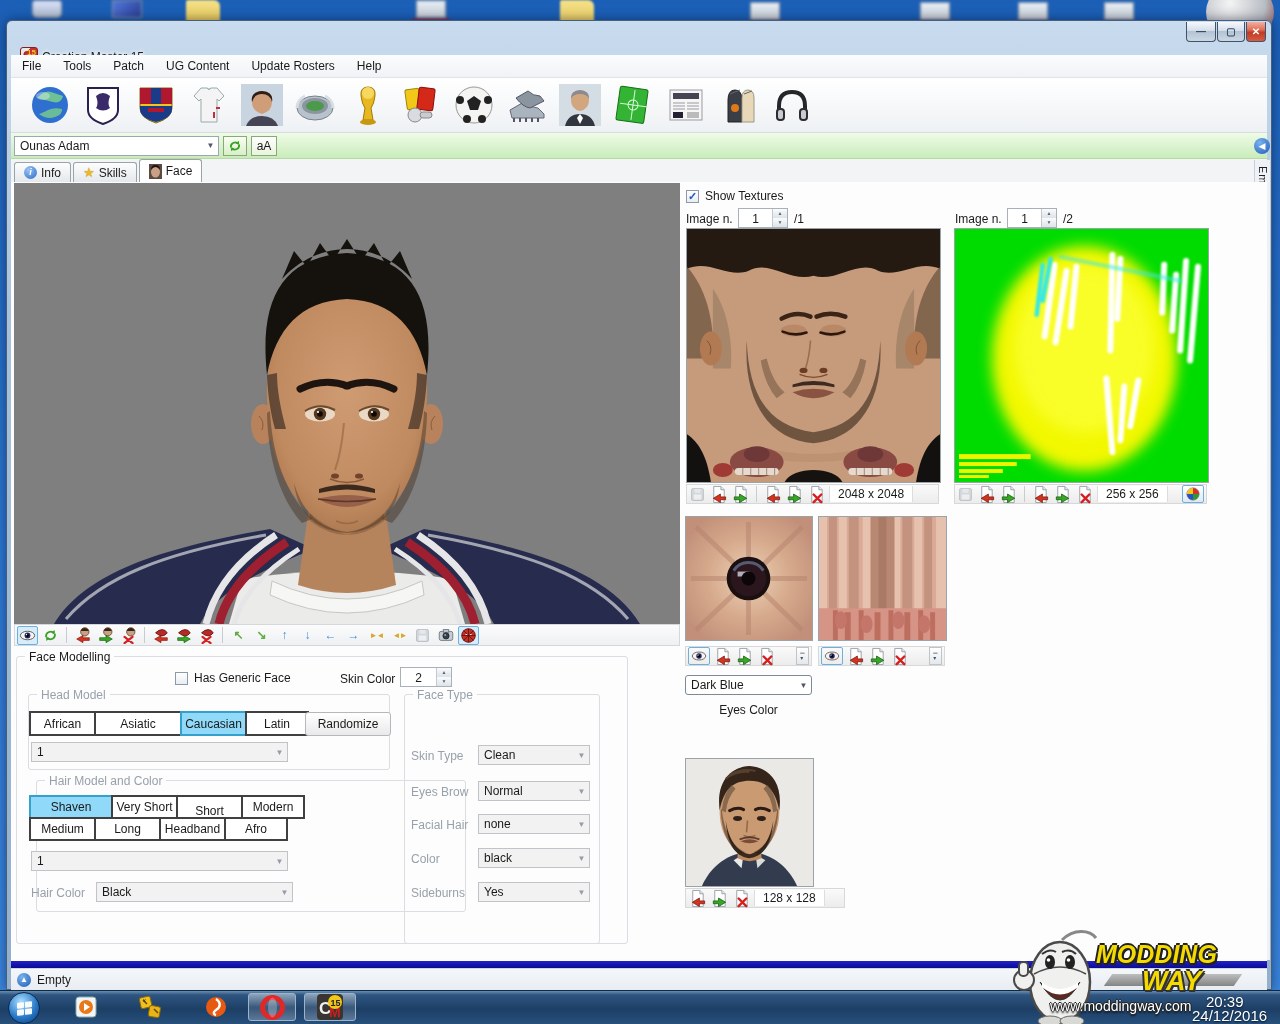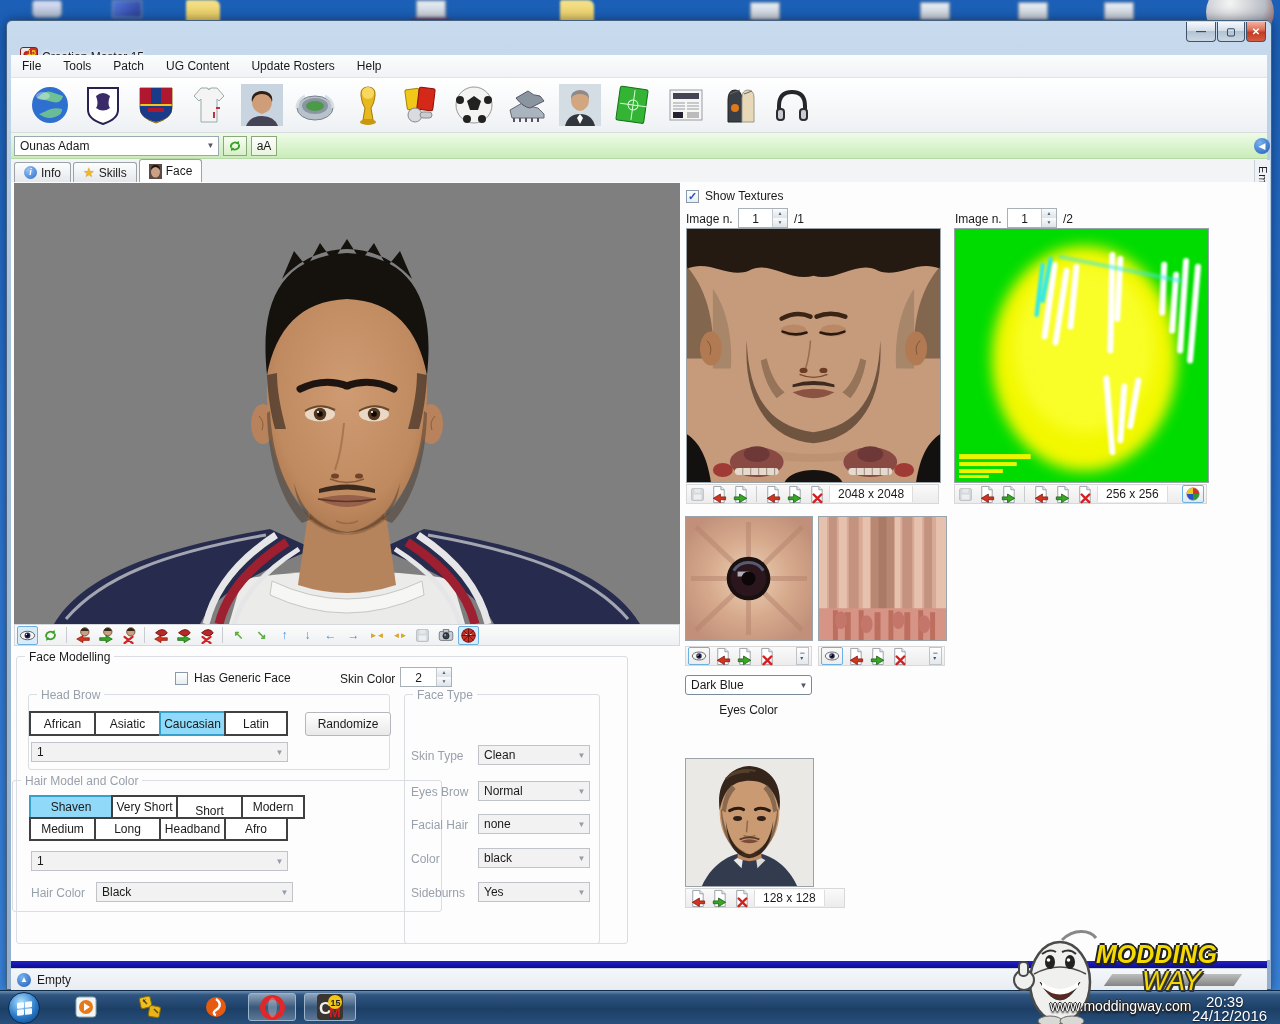--- a/index.html
+++ b/index.html
@@ -81,21 +81,21 @@
   .orb{left:8px;top:992px;width:32px;height:32px;border-radius:50%;background:radial-gradient(circle at 40% 30%,#aee0ff,#2a7ac8 55%,#0a3a78);border:1px solid #0a2a50;display:flex;align-items:center;justify-content:center}
   .flag{width:15px;height:13px;display:grid;grid-template-columns:7px 7px;grid-template-rows:6px 6px;gap:1px;transform:skewY(-6deg)}
   .flag b{background:#fff;border-radius:1px;opacity:.95}
   .tkbtn{top:993px;width:40px;height:28px;display:flex;align-items:center;justify-content:center}
   .tkbtn.boxed{border:1px solid #9ab4cc;border-radius:3px;background:linear-gradient(rgba(255,255,255,.45),rgba(255,255,255,.12) 50%,rgba(255,255,255,.25))}
   .traytxt{color:#fff;font-size:15px;text-shadow:0 1px 2px #012}
   
   #watermark{left:1012px;top:922px;width:234px;height:102px;z-index:40}
   .wm1{position:absolute;left:84px;top:18px;font-size:25px;font-weight:bold;font-style:italic;color:#f4da00;text-shadow:-2px 0 #222,2px 0 #222,0 -2px #222,0 2px #222,2px 2px #222}
   .wmsw{position:absolute;left:96px;top:52px;width:130px;height:12px;background:linear-gradient(#b8b8b8,#787878);transform:skewX(-35deg);opacity:.9}
-  .wm2{position:absolute;left:130px;top:44px;font-size:27px;font-weight:normal;font-style:italic;color:#f4da00;text-shadow:-2px 0 #333,2px 0 #333,0 -2px #333,0 2px #333,2px 2px #333}
+  .wm2{position:absolute;left:130px;top:44px;font-size:27px;font-weight:bold;font-style:italic;color:#f4da00;text-shadow:-2px 0 #333,2px 0 #333,0 -2px #333,0 2px #333,2px 2px #333}
   .wmurl{position:absolute;left:38px;top:76px;font-size:14px;font-weight:normal;color:#fff;text-shadow:-1px 0 #222,1px 0 #222,0 -1px #222,0 2px 2px #111}
   svg{display:block}
 </style>
 </head>
 <body>
 
 <svg width="0" height="0" style="position:absolute">
 <defs>
   <symbol id="s-page" viewBox="0 0 20 20">
         <path d="M5 1.5h7.5L16 5v13.5H5z" fill="#fff" stroke="#98a0a8"></path>
@@ -903,35 +903,35 @@
 <div class="ab" style="left:340px;top:672px">Skin Color</div>
 <div class="spin ab" style="left:400px;top:667px;width:52px">
   <span class="v">2</span>
     <span class="ud">
       <i>▲</i>
       <i>▼</i>
     </span>
 </div>
 
 <div class="grp ab" style="left:28px;top:694px;width:362px;height:76px">
-  <span class="lg gray">Head Brow</span>
+  <span class="lg gray">Head Model</span>
 </div>
 <div class="ab" style="left:31px;top:711px;display:flex">
   <div class="mbtn" style="width:67px;height:25px">African</div>
-  <div class="mbtn" style="width:67px;height:25px">Asiatic</div>
+  <div class="mbtn" style="width:88px;height:25px">Asiatic</div>
   <div class="mbtn sel" style="width:67px;height:25px">Caucasian</div>
   <div class="mbtn" style="width:64px;height:25px">Latin</div>
 </div>
 <div class="rbtn ab" style="left:305px;top:712px;width:86px;height:24px">Randomize</div>
 <div class="combo lite ab" style="left:31px;top:742px;width:257px">
   <span class="cv">1</span>
     <span class="ca" style="color:#99a">▼</span>
 </div>
 
-<div class="grp ab" style="left:12px;top:780px;width:430px;height:132px">
+<div class="grp ab" style="left:36px;top:780px;width:430px;height:132px">
   <span class="lg gray">Hair Model and Color</span>
 </div>
 <div class="ab" style="left:31px;top:795px;display:flex">
   <div class="mbtn sel" style="width:84px;height:24px">Shaven</div>
   <div class="mbtn" style="width:67px;height:24px">Very Short</div>
   <div class="mbtn" style="width:67px;height:32px">Short</div>
   <div class="mbtn" style="width:64px;height:24px">Modern</div>
 </div>
 <div class="ab" style="left:31px;top:817px;display:flex">
   <div class="mbtn" style="width:67px;height:24px">Medium</div>

